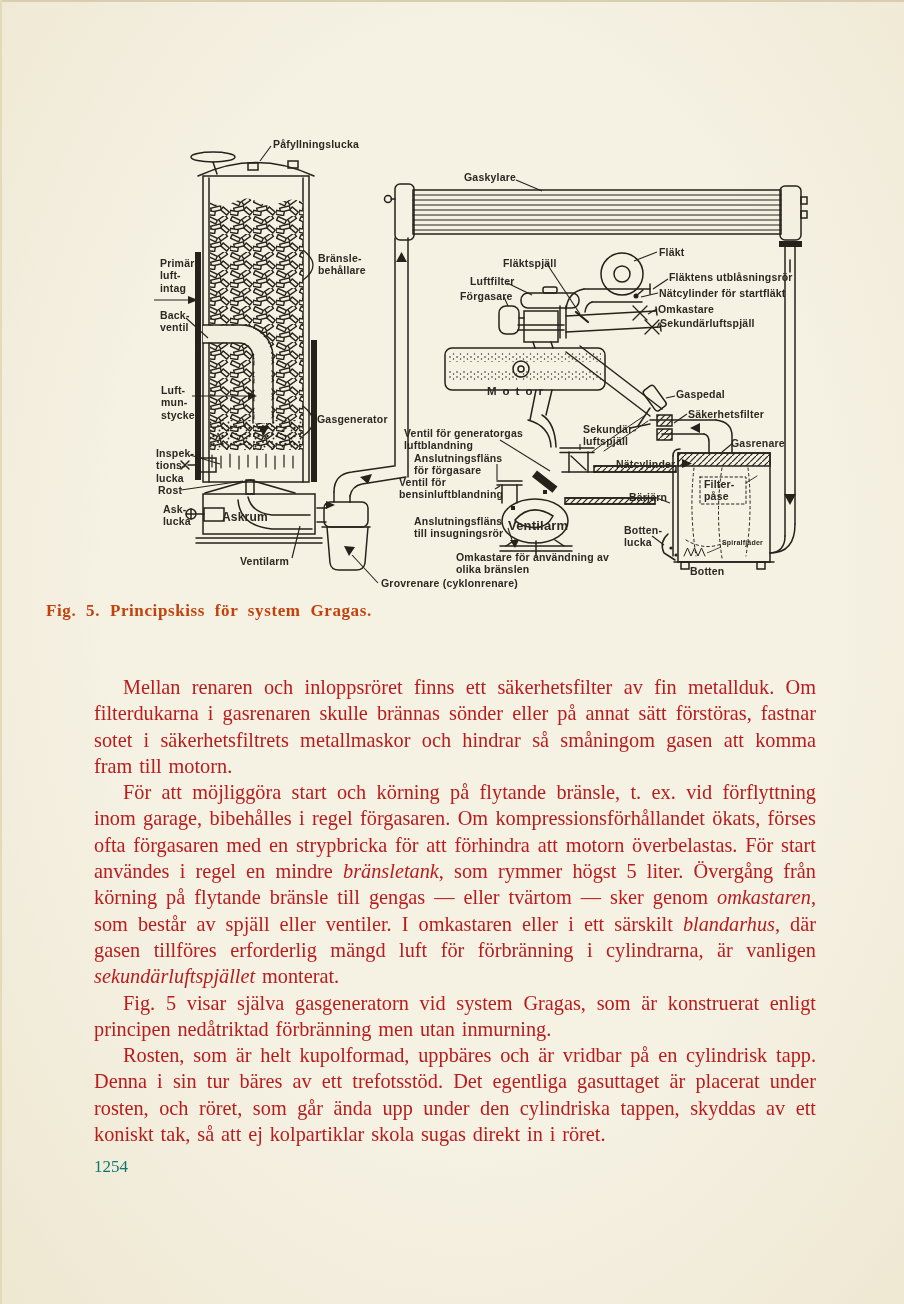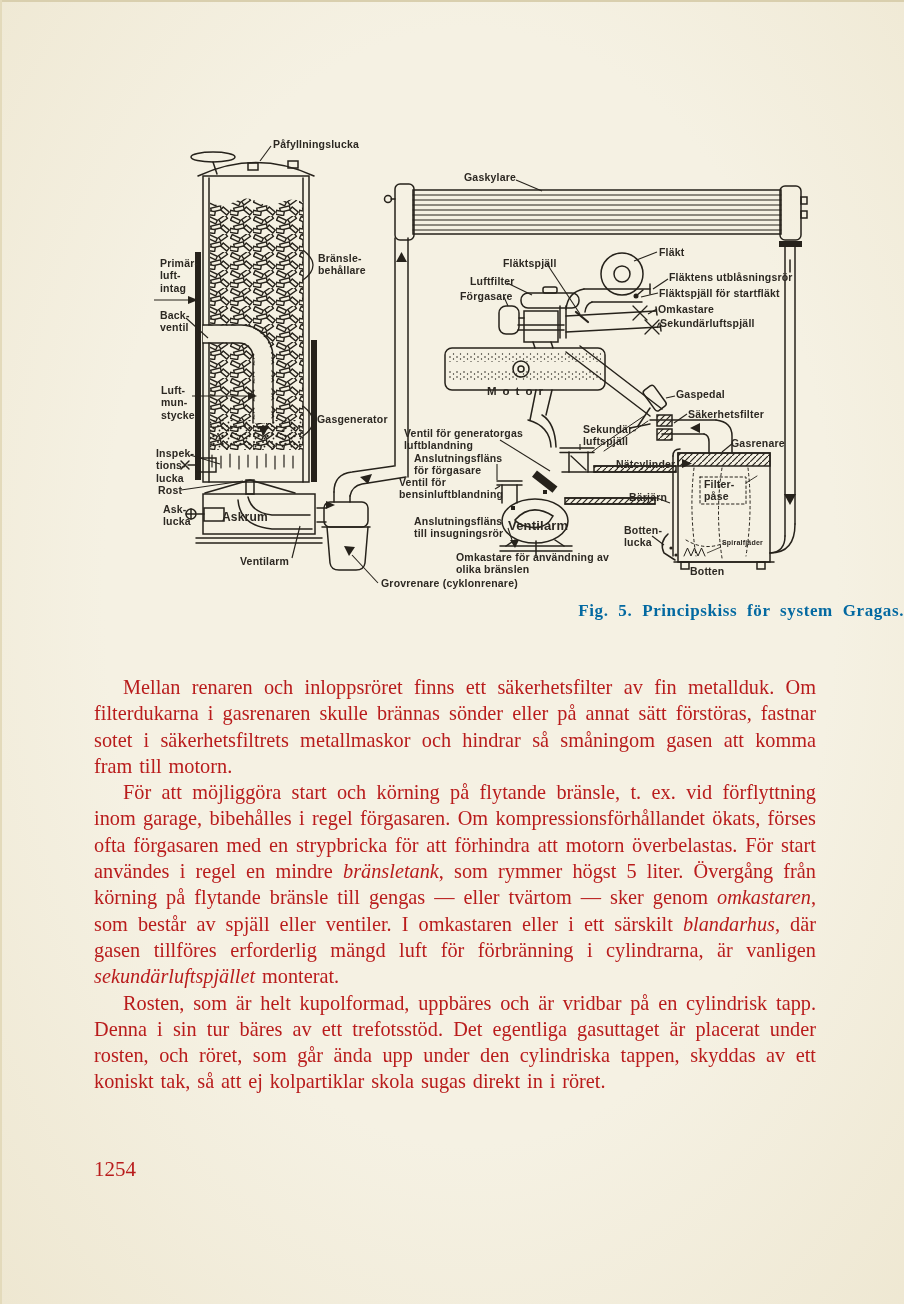--- a/index.html
+++ b/index.html
@@ -11,28 +11,28 @@
   .edge-top{position:absolute;top:0;left:0;width:904px;height:2px;background:#d9cfae}
   .edge-left{position:absolute;top:0;left:0;width:2px;height:1304px;background:#e3dabb}
   .figure{position:absolute;left:0;top:0;width:824px;height:620px}
   .figure svg{position:absolute;left:0;top:0}
   .lbl{position:absolute;font:700 10.5px/1.18 "Liberation Sans",sans-serif;
        color:#2c2822;white-space:pre-line;letter-spacing:.2px}
   .lbl.sm{font-size:13px;font-weight:600}
   .lbl.xs{font-size:7px;font-weight:600}
   .lbl.lg{font-size:12px}
   .lbl.motor{font-size:11.5px;letter-spacing:6px}
-  .caption{position:absolute;top:601px;left:0;width:904px;text-align:right;
+  .caption{position:absolute;top:601px;left:0;width:904px;text-align:left;
        padding-left:46px;box-sizing:border-box;
-       font:700 17px "Liberation Serif",serif;letter-spacing:.6px;word-spacing:5px;color:#0369a1}
+       font:700 17px "Liberation Serif",serif;letter-spacing:.6px;word-spacing:5px;color:#c2410c}
   .body-text{position:absolute;left:94px;top:674px;width:722px;
        font-size:20.3px;line-height:26.3px;text-align:justify;word-spacing:1.8px;color:#b91c1c}
   .body-text p{margin:0;text-indent:29px}
   .body-text em{font-style:italic}
-  .page-number{position:absolute;left:94px;top:1157px;font-size:21px;color:#b91c1c}
+  .page-number{position:absolute;left:94px;top:1157px;font-size:17px;color:#0f766e}
 </style>
 </head>
 <body>
 
 <div class="edge-top"></div>
 <div class="edge-left"></div>
 
 <div class="figure">
   <svg width="904" height="620" viewBox="0 0 904 620">
     <defs>
@@ -323,21 +323,21 @@
 lucka</div>
   <div class="lbl lg" style="left:222px;top:510px">Askrum</div>
   <div class="lbl" style="left:240px;top:555px">Ventilarm</div>
   <div class="lbl" style="left:381px;top:577px">Grovrenare (cyklonrenare)</div>
   <div class="lbl" style="left:464px;top:171px">Gaskylare</div>
   <div class="lbl" style="left:659px;top:246px">Fläkt</div>
   <div class="lbl" style="left:503px;top:257px">Fläktspjäll</div>
   <div class="lbl" style="left:470px;top:275px">Luftfilter</div>
   <div class="lbl" style="left:460px;top:290px">Förgasare</div>
   <div class="lbl" style="left:669px;top:271px">Fläktens utblåsningsrör</div>
-  <div class="lbl" style="left:659px;top:287px">Fläktspjäll för startfläkt</div>
+  <div class="lbl" style="left:659px;top:287px">Nätcylinder för startfläkt</div>
   <div class="lbl" style="left:658px;top:303px">Omkastare</div>
   <div class="lbl" style="left:660px;top:317px">Sekundärluftspjäll</div>
   <div class="lbl motor" style="left:487px;top:385px">Motor</div>
   <div class="lbl" style="left:676px;top:388px">Gaspedal</div>
   <div class="lbl" style="left:688px;top:408px">Säkerhetsfilter</div>
   <div class="lbl" style="left:404px;top:427px">Ventil för generatorgas
 luftblandning</div>
   <div class="lbl" style="left:414px;top:452px">Anslutningsfläns
 för förgasare</div>
   <div class="lbl" style="left:399px;top:476px">Ventil för
@@ -358,16 +358,17 @@
 lucka</div>
   <div class="lbl xs" style="left:722px;top:539px">Spiralfjäder</div>
   <div class="lbl" style="left:690px;top:565px">Botten</div>
 </div>
 
 <div class="caption">Fig. 5. Principskiss för system Gragas.</div>
 
 <div class="body-text" id="body-text">
     <p><span>Mellan renaren och inloppsröret finns ett säkerhetsfilter av fin metallduk. Om filterdukarna i gasrenaren skulle brännas sönder eller på annat sätt förstöras, fastnar sotet i säkerhetsfiltrets metallmaskor och hindrar så småningom gasen att komma fram till motorn.</span></p>
     <p><span>För att möjliggöra start och körning på flytande bränsle, t. ex. vid förflyttning inom garage, bibehålles i regel förgasaren. Om kompressionsförhållandet ökats, förses ofta förgasaren med en strypbricka för att förhindra att motorn överbelastas. För start användes i regel en mindre </span><em>bränsletank</em><span>, som rymmer högst 5 liter. Övergång från körning på flytande bränsle till gengas — eller tvärtom — sker genom </span><em>omkastaren</em><span>, som består av spjäll eller ventiler. I omkastaren eller i ett särskilt </span><em>blandarhus</em><span>, där gasen tillföres erforderlig mängd luft för förbränning i cylindrarna, är vanligen </span><em>sekundärluftspjället</em><span> monterat.</span></p>
+    <p><span>Fig. 5 visar själva gasgeneratorn vid system Gragas, som är konstruerat enligt principen nedåtriktad förbränning men utan inmurning.</span></p>
     <p><span>Rosten, som är helt kupolformad, uppbäres och är vridbar på en cylindrisk tapp. Denna i sin tur bäres av ett trefotsstöd. Det egentliga gasuttaget är placerat under rosten, och röret, som går ända upp under den cylindriska tappen, skyddas av ett koniskt tak, så att ej kolpartiklar skola sugas direkt in i röret.</span></p>
   </div>
 
 <div class="page-number">1254</div>
 
 </body></html>

